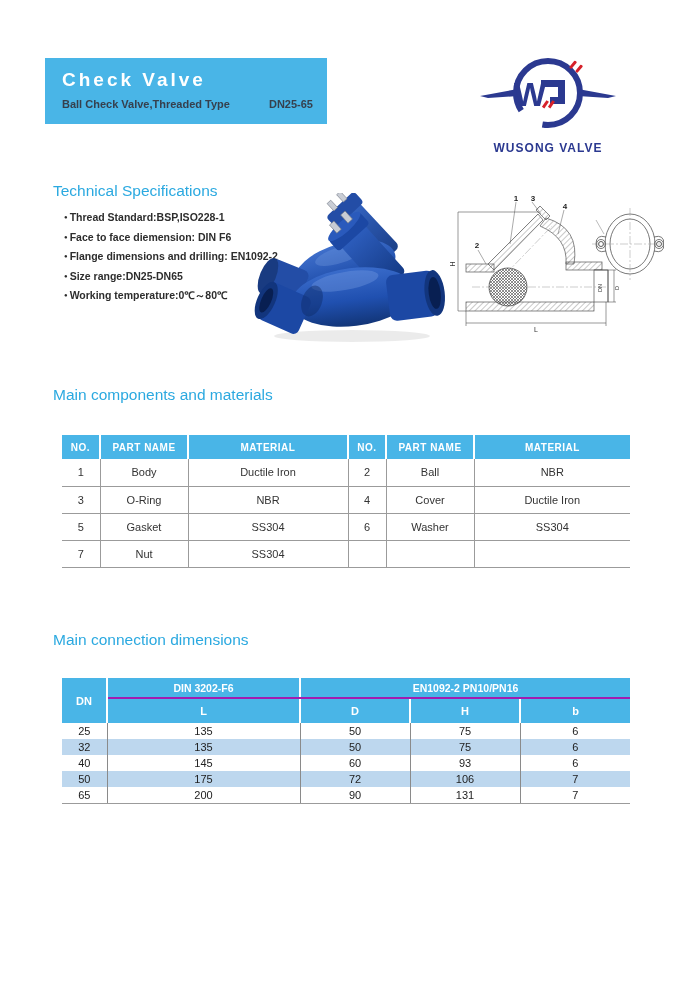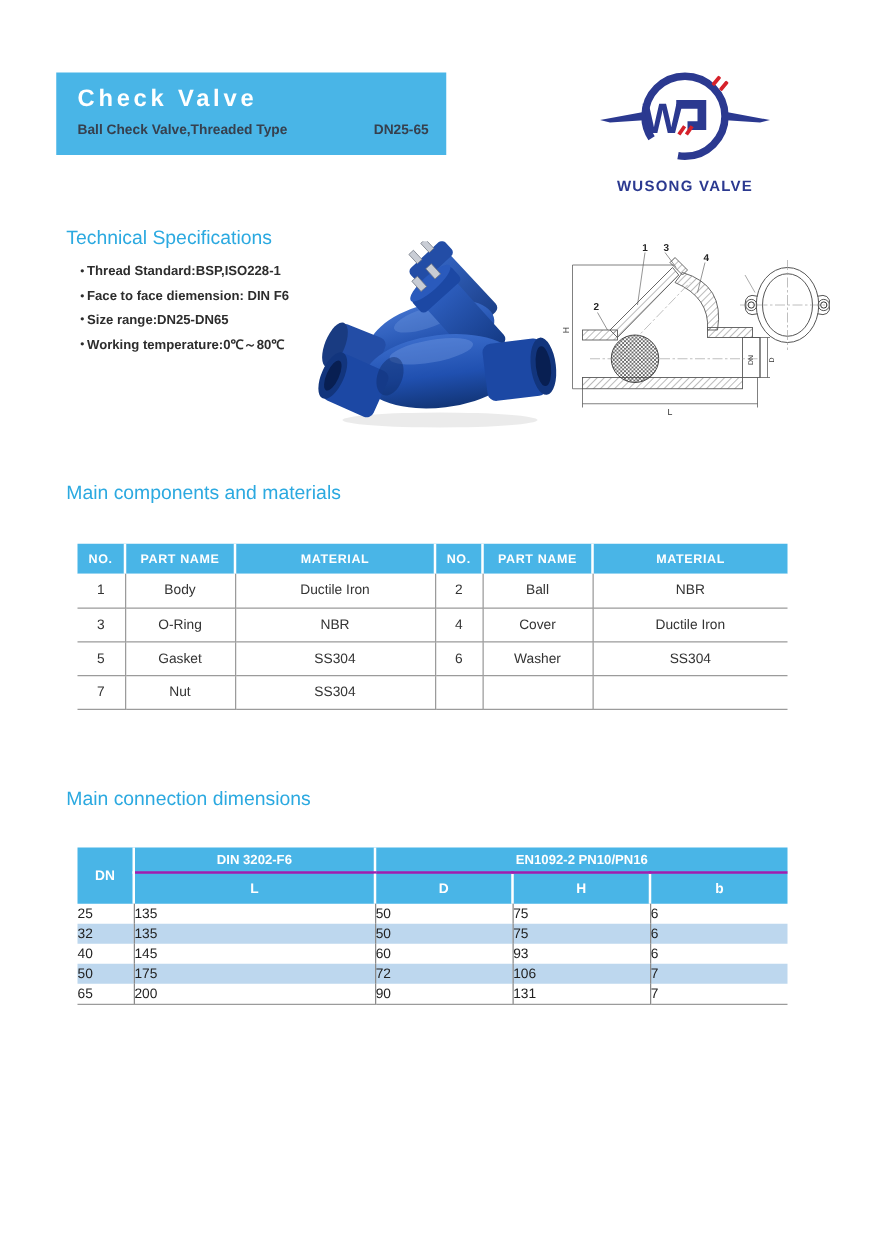--- a/index.html
+++ b/index.html
@@ -4,21 +4,21 @@
 <style>
   :root{
     --accent:#49B5E7; --heading:#2BA9E0; --navy:#2B3990; --red:#D6212A;
     --stripe:#BDD7EE; --subtitle:#36404E; --text:#333333;
   }
   *{margin:0;padding:0;box-sizing:border-box;}
   body{background:#e8e8e8;font-family:"Liberation Sans",sans-serif;}
   .page{position:relative;width:700px;height:1001px;background:#ffffff;overflow:hidden;margin:0 auto;}
 
   
-  .hdr-box{position:absolute;left:45px;top:58px;width:312px;height:66px;background:var(--accent);padding:11px 14px 0 17px;}
+  .hdr-box{position:absolute;left:45px;top:58px;width:282px;height:66px;background:var(--accent);padding:11px 14px 0 17px;}
   .hdr-title{color:#ffffff;font-size:19px;font-weight:bold;letter-spacing:3px;}
   .hdr-sub{display:flex;justify-content:space-between;margin-top:7px;color:var(--subtitle);font-size:11px;font-weight:bold;}
 
   
   .logo-wrap{position:absolute;left:468px;top:52px;width:160px;text-align:center;}
   .logo-text{margin-top:3px;color:var(--navy);font-size:12px;font-weight:bold;letter-spacing:1px;}
 
   
   .sec-heading{position:absolute;left:53px;color:var(--heading);font-size:15.5px;font-weight:400;}
 
@@ -39,21 +39,21 @@
   .comp-table td{height:27px;font-size:11px;color:var(--text);text-align:center;border-bottom:1px solid #9b9b9b;border-right:1px solid #9b9b9b;background:#ffffff;}
   .comp-table td:last-child{border-right:none;}
 
   
   .dim-table{position:absolute;left:62px;top:678px;width:568px;}
   .dim-table th{background:var(--accent);color:#ffffff;font-weight:600;text-align:center;border-right:2px solid #ffffff;border-bottom:2px solid #a21caf;}
   .dim-table th.grp{height:20px;font-size:10.5px;}
   .dim-table th.sub{height:25px;font-size:11px;border-bottom:none;}
   .dim-table th.dncell{font-size:11px;border-bottom:none;}
   .dim-table th:last-child{border-right:none;}
-  .dim-table td{height:16px;font-size:11px;color:#222222;border-right:1px solid #8a8a8a;}
+  .dim-table td{height:16px;font-size:11px;color:#222222;text-align:center;border-right:1px solid #8a8a8a;}
   .dim-table td:last-child{border-right:none;}
   .dim-table tbody tr:last-child td{border-bottom:1px solid #9b9b9b;}
   .dim-table tr.zebra td{background:var(--stripe);}
 </style>
 </head>
 <body>
 
 <div class="page">
 
   <div class="hdr-box">
@@ -83,20 +83,21 @@
       <rect x="76" y="48" width="3" height="8" fill="#D6212A" transform="rotate(35 77 52)"></rect>
       <rect x="82" y="48" width="3" height="8" fill="#D6212A" transform="rotate(35 83 52)"></rect>
     </svg>
     <div class="logo-text">WUSONG VALVE</div>
   </div>
 
   <div class="sec-heading" style="top:182px">Technical Specifications</div>
   <ul class="spec-list">
       <li>Thread Standard:BSP,ISO228-1</li>
       <li>Face to face diemension: DIN F6</li>
+      <li>Flange dimensions and drilling: EN1092-2</li>
       <li>Size range:DN25-DN65</li>
       <li>Working temperature:0℃～80℃</li>
     </ul>
 
   <svg class="photo-svg" width="205" height="152" viewBox="0 0 205 152">
     <defs>
       <linearGradient id="bodyBlue" x1="0" y1="0" x2="0" y2="1">
         <stop offset="0" stop-color="#3a6ccb"></stop>
           <stop offset=".55" stop-color="#2050b0"></stop>
           <stop offset="1" stop-color="#123577"></stop>

